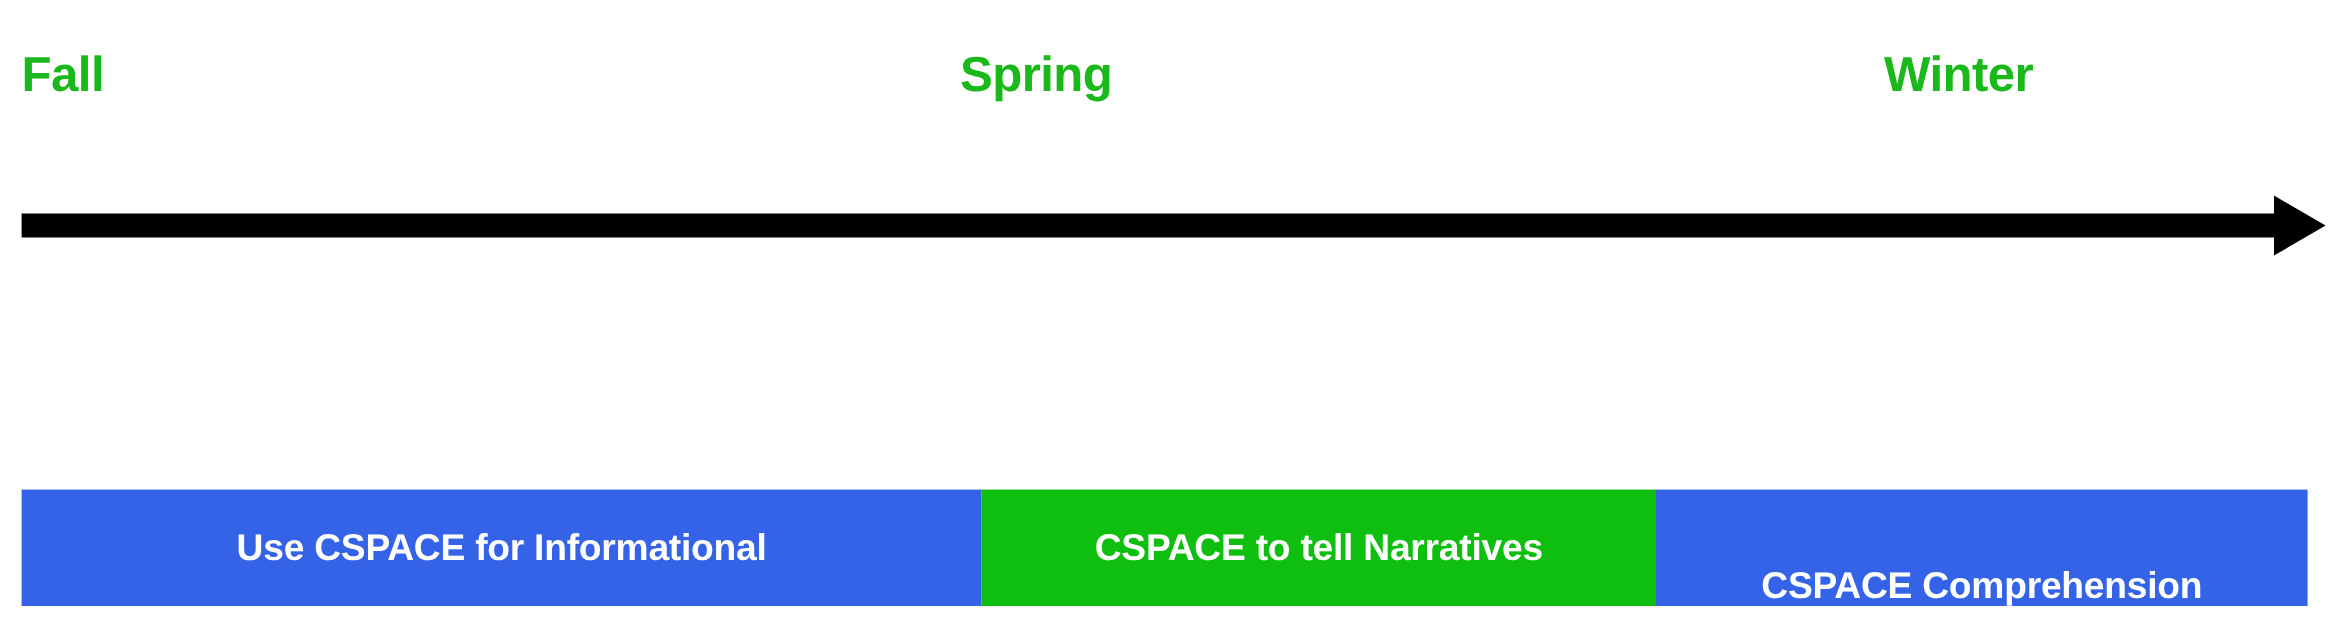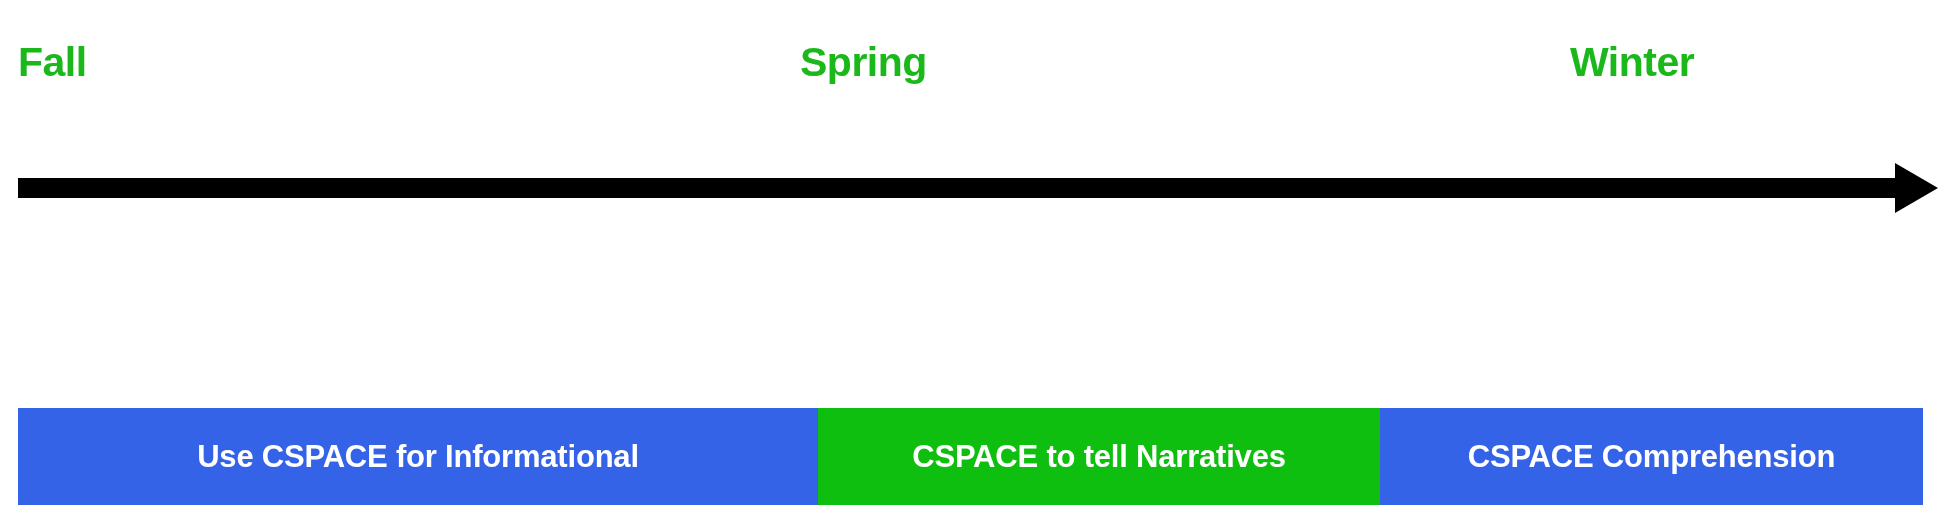--- a/index.html
+++ b/index.html
@@ -101,21 +101,21 @@
   }
   .cspace-seg .bar-label {
     font-size: 31px;
     line-height: 34px;
     letter-spacing: -0.2px;
   }
   .seg-blue  { background: #3463e8; }
   .seg-green { background: #0fbf0f; }
   .seg-1 { width: 800px; }
   .seg-2 { width: 562px; }
-  .seg-3 { width: 543px; }
+  .seg-3 { width: 543px; align-items: flex-end; }
 </style>
 </head>
 <body>
 
 <div id="canvas">
 
   <div class="season-row">
     <div class="season-label season-fall">Fall</div>
     <div class="season-label season-winter">Spring</div>
     <div class="season-label season-spring">Winter</div>

